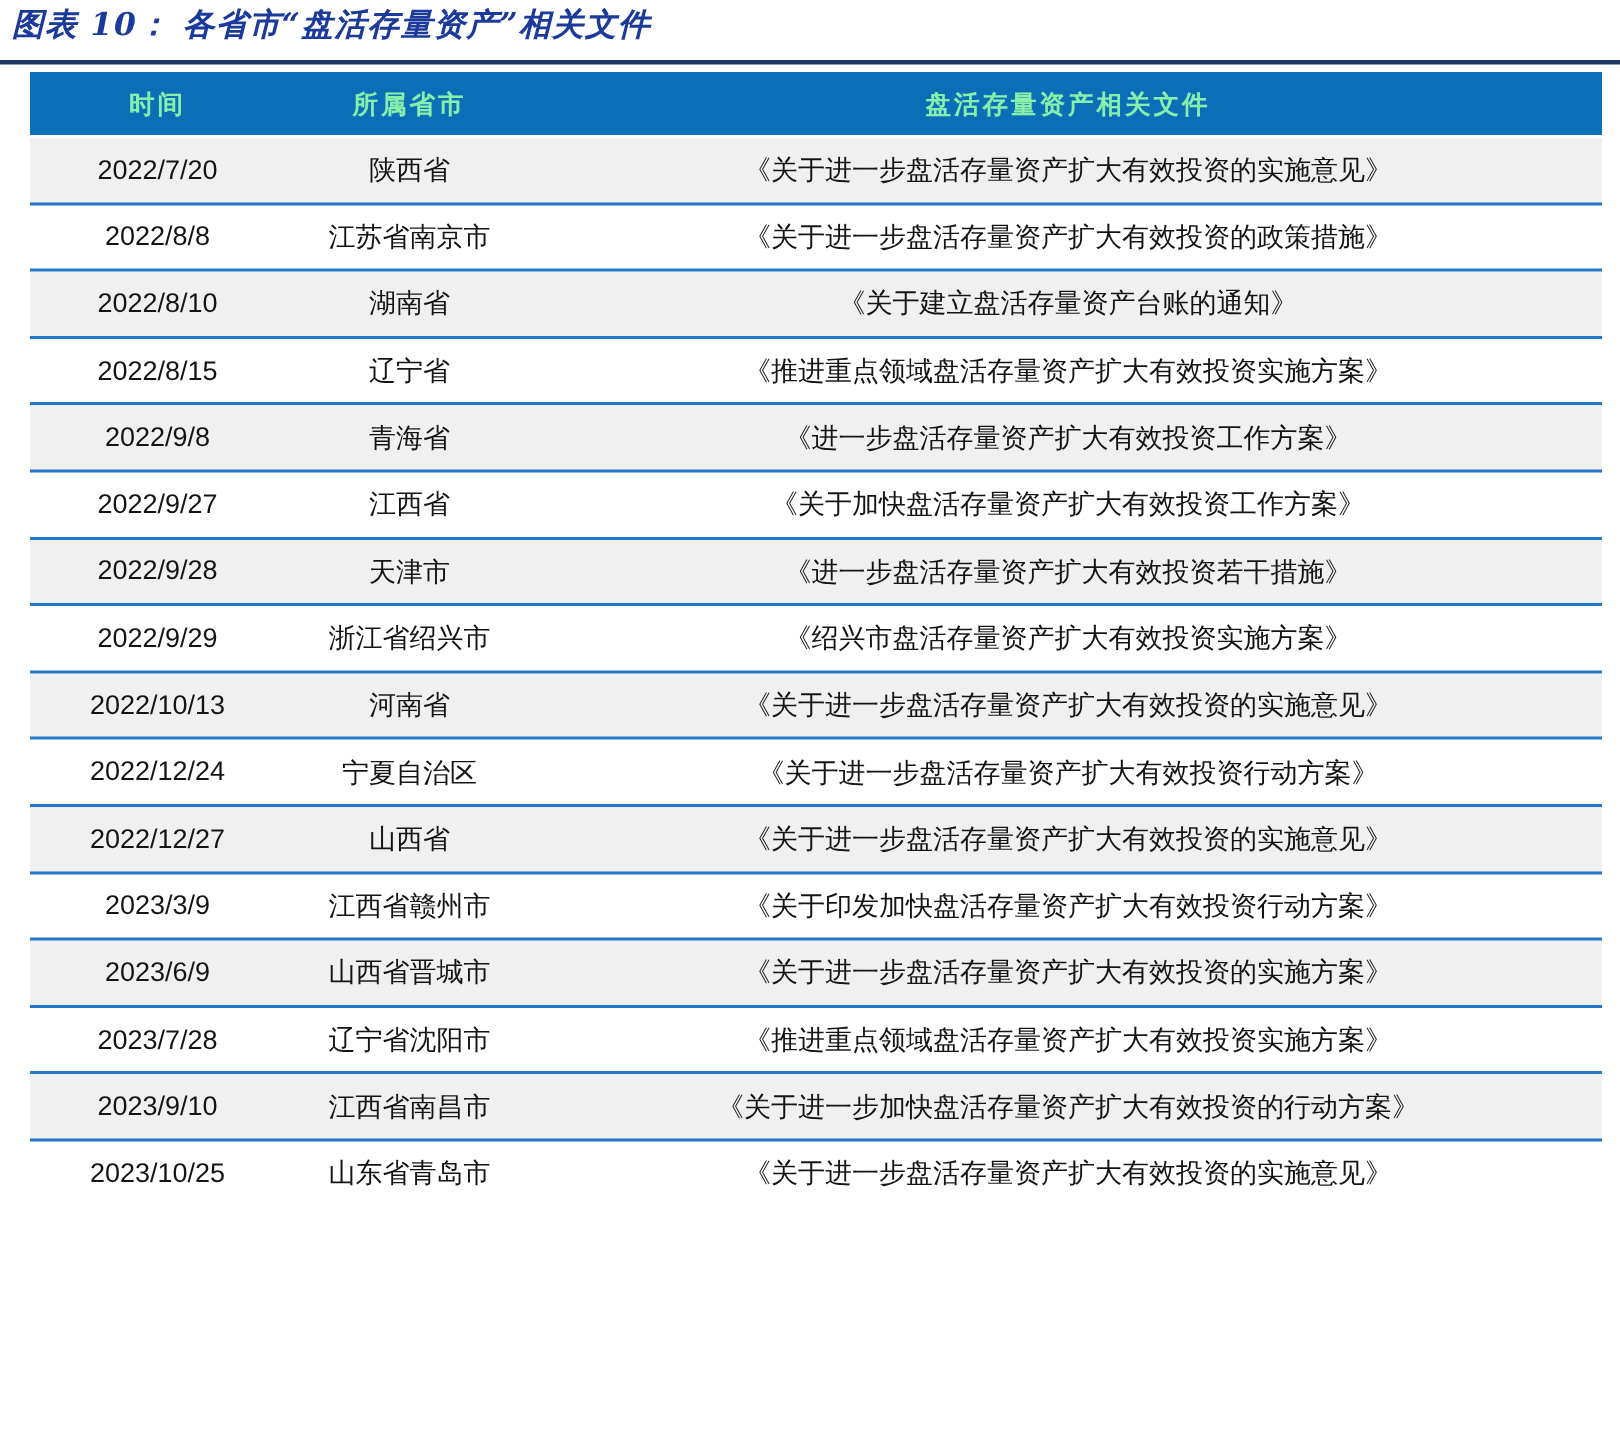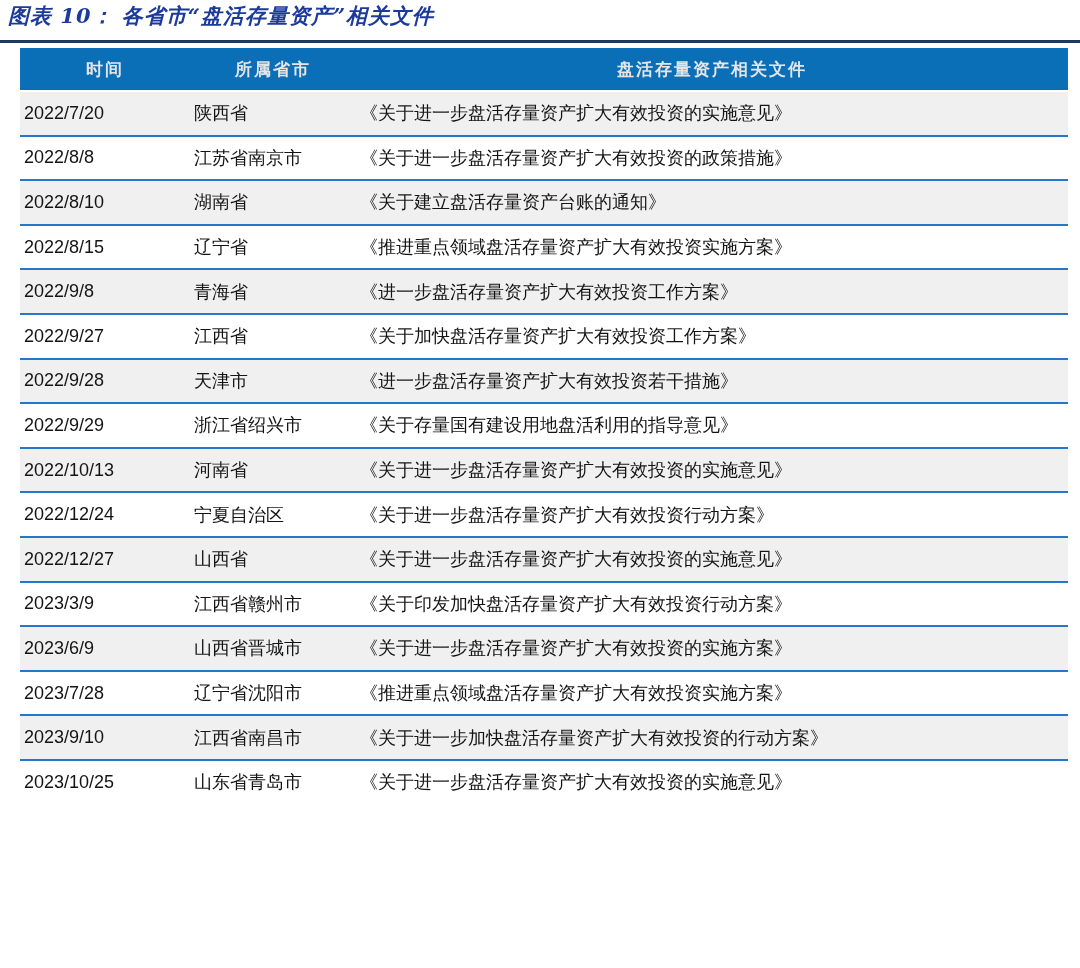--- a/index.html
+++ b/index.html
@@ -40,40 +40,40 @@
     left: 20px;
     top: 48px;
     width: 1048px;
     border-collapse: collapse;
     table-layout: fixed;
   }
   table.doc-table col.c-date   { width: 170px; }
   table.doc-table col.c-region { width: 166px; }
   table.doc-table thead th {
     background: #0b6fb8;
-    color: #e5e5e5;
+    color: #86efac;
     font-weight: bold;
     font-size: 17px;
     height: 42px;
     text-align: center;
     padding: 0;
     letter-spacing: 2px;
   }
   table.doc-table tbody tr {
     border-top: 2px solid #2577c8;
   }
   table.doc-table tbody tr:first-child {
     border-top: 2px solid #ffffff;
   }
   table.doc-table tbody tr:nth-child(odd)  { background: #f0f0f0; }
   table.doc-table tbody tr:nth-child(even) { background: #ffffff; }
   table.doc-table tbody td {
     height: 42.6px;
     padding: 0 4px;
-    text-align: left;
+    text-align: center;
     vertical-align: middle;
     font-size: 18px;
     color: #141414;
     white-space: nowrap;
     overflow: hidden;
   }
   table.doc-table tbody td[data-name="cell-region"],
   table.doc-table tbody td[data-name="cell-doc"] {
     font-family: "DejaVu Serif", "Liberation Serif", serif;
   }
@@ -173,21 +173,21 @@
           <td data-name="cell-doc">《关于加快盘活存量资产扩大有效投资工作方案》</td>
         </tr>
         <tr data-name="table-row">
           <td data-name="cell-date">2022/9/28</td>
           <td data-name="cell-region">天津市</td>
           <td data-name="cell-doc">《进一步盘活存量资产扩大有效投资若干措施》</td>
         </tr>
         <tr data-name="table-row">
           <td data-name="cell-date">2022/9/29</td>
           <td data-name="cell-region">浙江省绍兴市</td>
-          <td data-name="cell-doc">《关于存量国有建设用地盘活利用的指导意见》</td>
+          <td data-name="cell-doc">《绍兴市盘活存量资产扩大有效投资实施方案》</td>
         </tr>
         <tr data-name="table-row">
           <td data-name="cell-date">2022/10/13</td>
           <td data-name="cell-region">河南省</td>
           <td data-name="cell-doc">《关于进一步盘活存量资产扩大有效投资的实施意见》</td>
         </tr>
         <tr data-name="table-row">
           <td data-name="cell-date">2022/12/24</td>
           <td data-name="cell-region">宁夏自治区</td>
           <td data-name="cell-doc">《关于进一步盘活存量资产扩大有效投资行动方案》</td>

